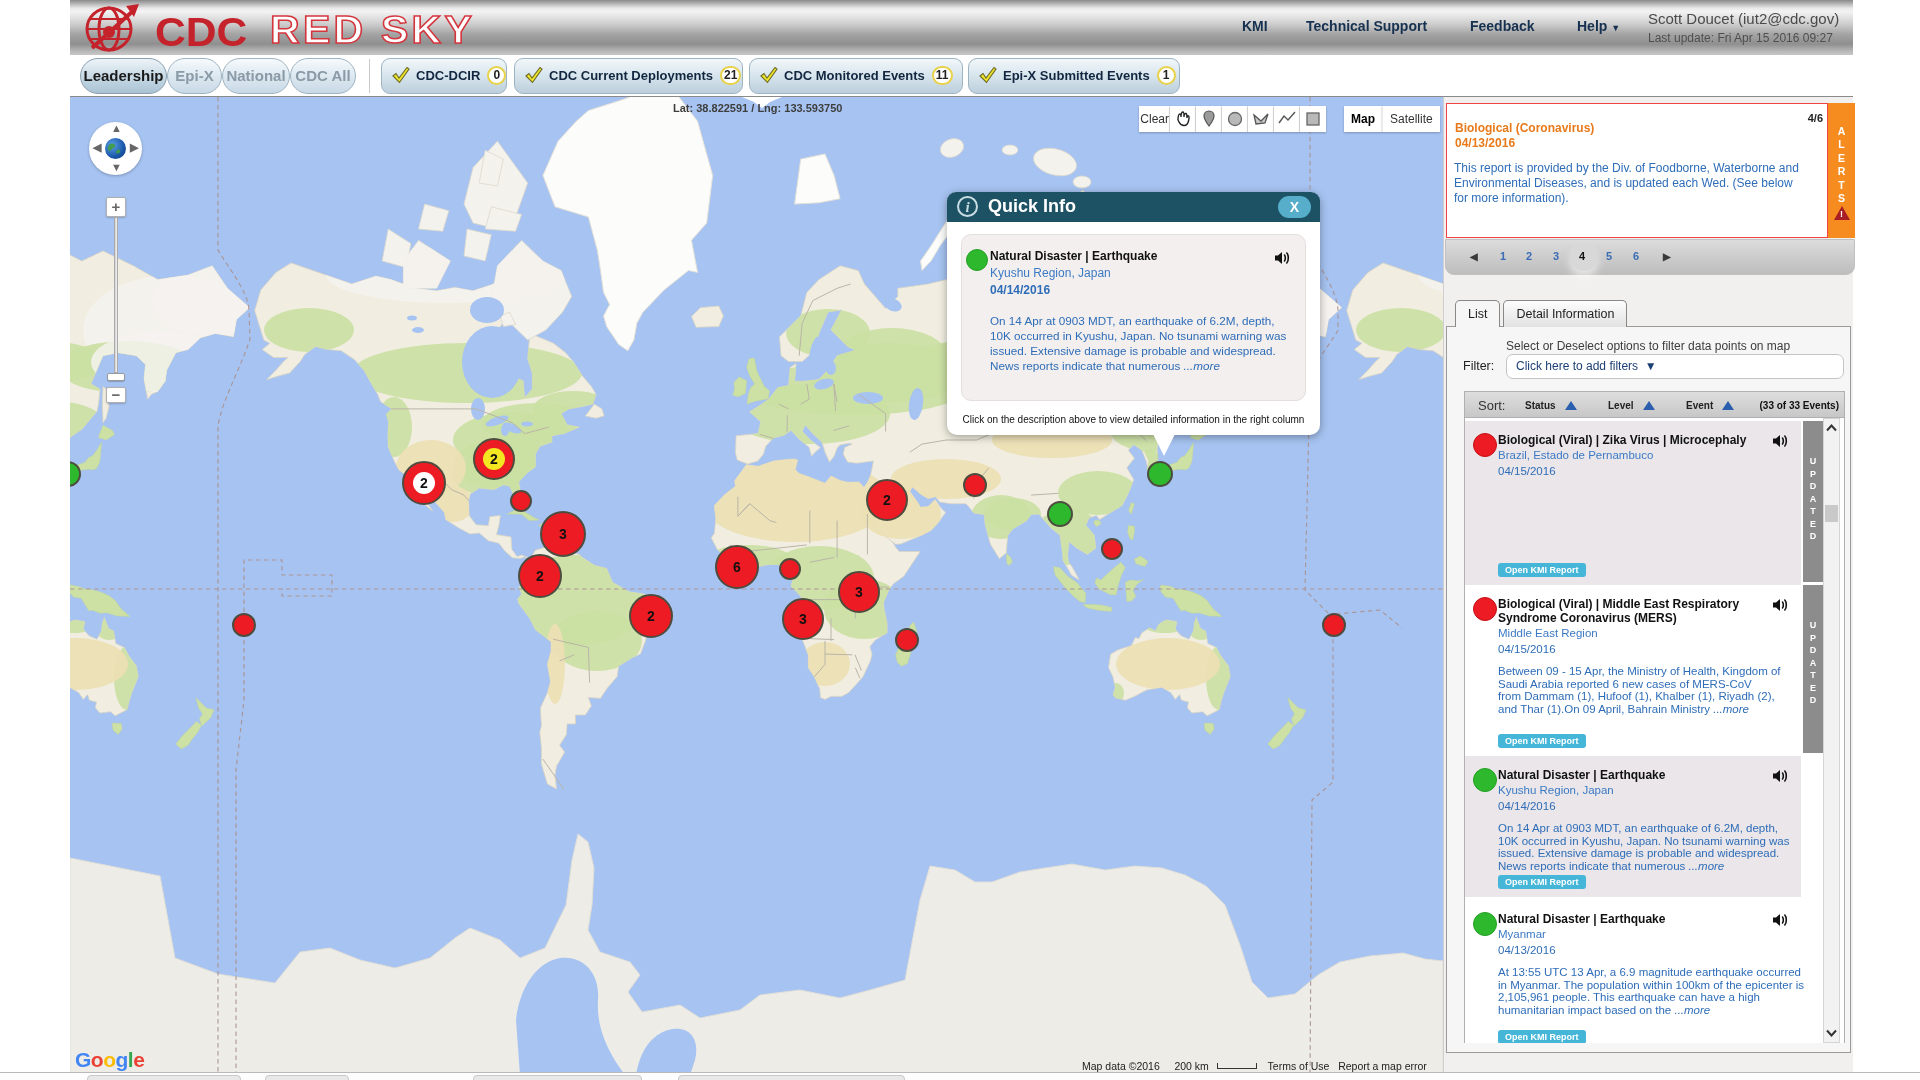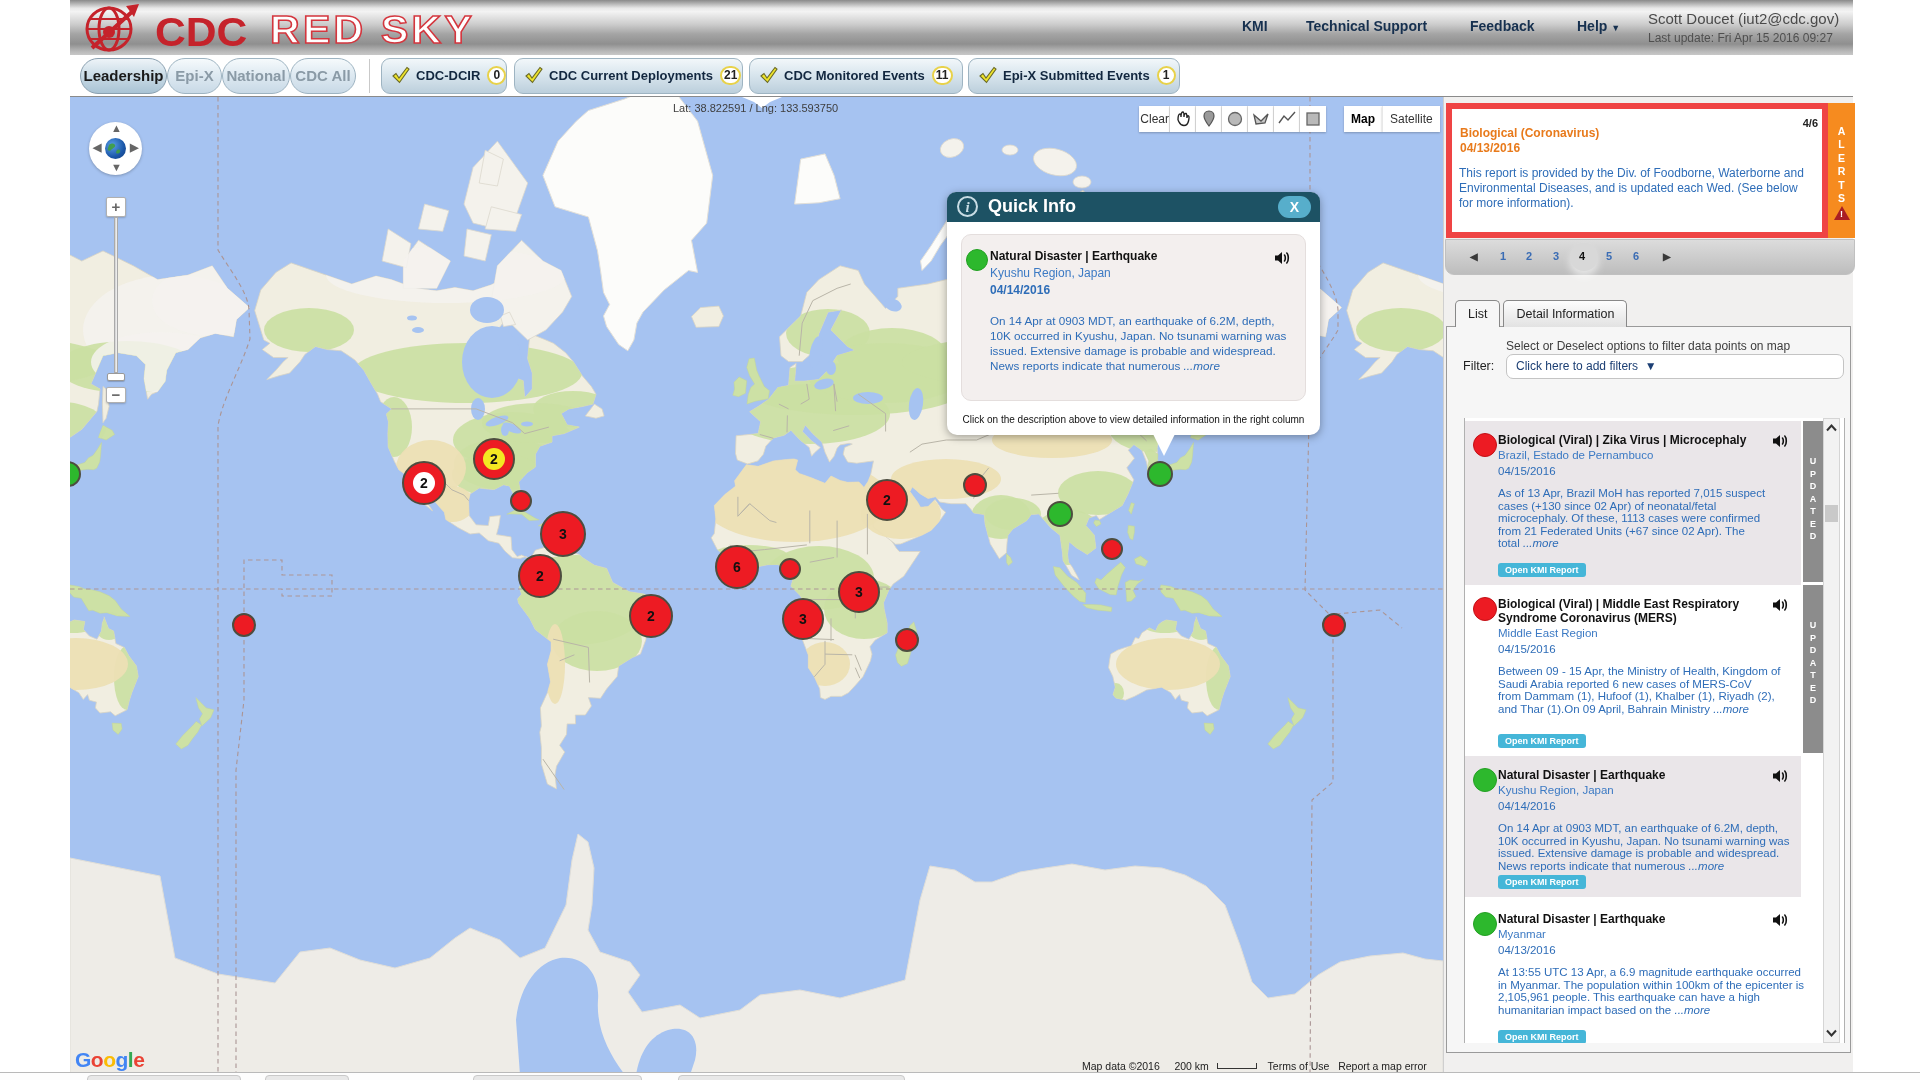--- a/index.html
+++ b/index.html
@@ -18,21 +18,21 @@
 .tab{position:absolute;top:3px;height:36px;border:1px solid #9eb4c2;border-radius:18px;
 background:linear-gradient(#f6fafc,#dfeaf2 45%,#c8d9e6);color:#8a9aa6;font-weight:bold;font-size:15px;
 text-align:center;line-height:34px}
 .tab.on{background:linear-gradient(#eef4f8,#cfdfe9 40%,#a9c3d4);color:#1a1a1a;border-color:#8aa0b0}
 .chk{position:absolute;top:3px;height:36px;border:1px solid #9eb4c2;border-radius:9px;
 background:linear-gradient(#f2f7fa,#d9e6ee 45%,#bccfdc);color:#12273f;font-weight:bold;font-size:13px;line-height:34px;white-space:nowrap}
 .chk .cnt{display:inline-block;min-width:19px;height:19px;border-radius:10px;background:#fff;border:2px solid #e8d24a;
 color:#222;font-size:12px;line-height:15px;text-align:center;margin-left:7px;vertical-align:1px;padding:0 2px}
 
 #map{position:absolute;left:0;top:97px;width:1373px;height:975px;background:#a6c3f1;overflow:hidden}
-#latlng{position:absolute;left:603px;top:5px;font-size:11px;font-weight:normal;color:#3e3e3e;white-space:nowrap}
+#latlng{position:absolute;left:603px;top:5px;font-size:11px;font-weight:bold;color:#3e3e3e;white-space:nowrap}
 #pan{position:absolute;left:19px;top:25px;width:53px;height:53px;border-radius:50%;background:#fff;box-shadow:0 1px 3px rgba(0,0,0,.25)}
 #pan .gl{position:absolute;left:16px;top:16px;width:21px;height:21px;border-radius:50%;background:radial-gradient(circle at 35% 35%,#5aa0e8,#1a56a8 60%,#123c78)}
 #pan .ar{position:absolute;font-size:11px;color:#666;font-weight:bold}
 #zoomc{position:absolute;left:36px;top:100px;width:20px}
 .zbtn{position:absolute;width:20px;height:20px;background:#fff;border:1px solid #b0b0b0;border-radius:2px;
 box-shadow:0 1px 2px rgba(0,0,0,.2);color:#666;font-size:15px;font-weight:bold;text-align:center;line-height:18px}
 #ztrack{position:absolute;left:8px;top:20px;width:4px;height:156px;background:linear-gradient(90deg,#cfcfcf,#f5f5f5);border:1px solid #aaa}
 #zthumb{position:absolute;left:1px;top:176px;width:18px;height:8px;background:#fff;border:1px solid #999;border-radius:2px;box-shadow:0 1px 1px rgba(0,0,0,.2)}
 #tools{position:absolute;left:1069px;top:9px;height:26px}
 .tbtn{float:left;width:26px;height:26px;background:#fff;border-right:1px solid #e3e3e3;box-shadow:0 1px 2px rgba(0,0,0,.25);position:relative}
@@ -55,21 +55,21 @@
 #popcard .loc{margin-left:16px;font-size:12px;color:#3c7ac4;margin-top:3px;white-space:nowrap}
 #popcard .dt{margin-left:16px;font-size:12px;font-weight:bold;color:#2e6db8;margin-top:3px}
 #popcard .ds{margin-left:16px;font-size:11.7px;color:#2e6db8;margin-top:16px;line-height:15px;white-space:nowrap}
 #popcard .sp{position:absolute;right:14px;top:16px}
 #popf{font-size:10px;color:#111;text-align:center;padding:9px 0 10px 0}
 #poptail{position:absolute;left:206px;top:100%;margin-top:-1px;width:0;height:0;border-left:11px solid transparent;border-right:11px solid transparent;border-top:22px solid #fff}
 #glogo{position:absolute;left:5px;top:951px;font-size:21px;font-weight:bold;letter-spacing:-0.5px}
 #attr{position:absolute;left:1012px;top:963px;font-size:10.5px;color:#222}
 
 #side{position:absolute;left:1373px;top:97px;width:410px;height:975px;background:#f1f0ef;border-left:1px solid #cfcfcf}
-#abox{position:absolute;left:2px;top:6px;width:382px;height:135px;background:#fff;border:6px solid #ef4444}
+#abox{position:absolute;left:2px;top:6px;width:382px;height:135px;background:#fff;border:1px solid #ef4444}
 #abox .pg{position:absolute;right:4px;top:8px;font-size:11px;font-weight:bold;color:#222}
 #abox .h1{position:absolute;left:8px;top:17px;font-size:12px;font-weight:bold;color:#e87a1b}
 #abox .h2{position:absolute;left:8px;top:32px;font-size:12px;font-weight:bold;color:#e87a1b}
 #abox .bd{position:absolute;left:7px;top:57px;width:368px;font-size:12px;color:#2e6db8;line-height:15px}
 #atab{position:absolute;left:384px;top:6px;width:27px;height:135px;background:#f68b1f}
 #atab .ltr{position:absolute;left:0;top:22px;width:27px;text-align:center;color:#fff;font-weight:bold;font-size:10.5px;line-height:13.4px}
 #atab .w{position:absolute;left:6px;top:103px;width:0;height:0;border-left:8px solid transparent;border-right:8px solid transparent;border-bottom:14px solid #a91d24}
 #atab .w:after{content:"!";position:absolute;left:-2px;top:3px;color:#fff;font-size:9px;font-weight:bold}
 #pager{position:absolute;left:1px;top:142px;width:410px;height:36px;background:linear-gradient(#dcdcdc,#bdbdbd);border-radius:0 0 9px 9px;border:1px solid #c0c0c0}
 #pager span{position:absolute;top:10px;font-size:11px;font-weight:bold;color:#3a6cb4}
@@ -778,27 +778,36 @@
     <span class="arr" style="left:217px">▶</span>
   </div>
   <div id="lpanel">
    <div id="ltabs">
      <div class="ltab on">List</div>
           <div class="ltab">Detail Information</div>
    </div>
    <div id="selmsg">Select or Deselect options to filter data points on map</div>
    <div id="flabel">Filter:</div>
    <div id="fbox">Click here to add filters &nbsp;▼</div>
+   <div id="sortbar">
+     <span class="s" style="left:13px">Sort:</span>
+     <span class="f" style="left:60px">Status</span>
+          <div class="tri" style="left:100px"></div>
+     <span class="f" style="left:143px">Level</span>
+          <div class="tri" style="left:178px"></div>
+     <span class="f" style="left:221px">Event</span>
+          <div class="tri" style="left:257px"></div>
+     <span class="ev">(33 of 33 Events)</span>
+   </div>
    <div id="litems">
      <div class="item g" style="top:3px;height:164px">
 <div class="ic r"></div>
 <div class="tt">Biological (Viral) | Zika Virus | Microcephaly</div>
 <div class="loc">Brazil, Estado de Pernambuco</div>
 <div class="dt">04/15/2016</div>
-<div class="ds">As of 13 Apr, Brazil MoH has reported 7,015 suspect<br>cases (+130 since 02 Apr) of neonatal/fetal<br>microcephaly. Of these, 1113 cases were confirmed<br>from 21 Federated Units (+67 since 02 Apr). The<br>total <i>...more</i></div>
 <div class="sp"><svg width="17" height="14" viewBox="0 0 17 14">
                 <path d="M1,4.5 L4,4.5 L8,1 L8,13 L4,9.5 L1,9.5 Z" fill="#111"></path>
                 <path d="M10.5,4 C11.6,5.2 11.6,8.8 10.5,10 M12.8,2 C14.8,4 14.8,10 12.8,12" fill="none" stroke="#111" stroke-width="1.6" stroke-linecap="round"></path>
               </svg></div>
 <div class="btn">Open KMI Report</div>
 </div>
           <div class="upd" style="top:3px;height:161px">
             <div>U<br>P<br>D<br>A<br>T<br>E<br>D</div>
           </div>
           <div class="item" style="top:167px;height:171px">

